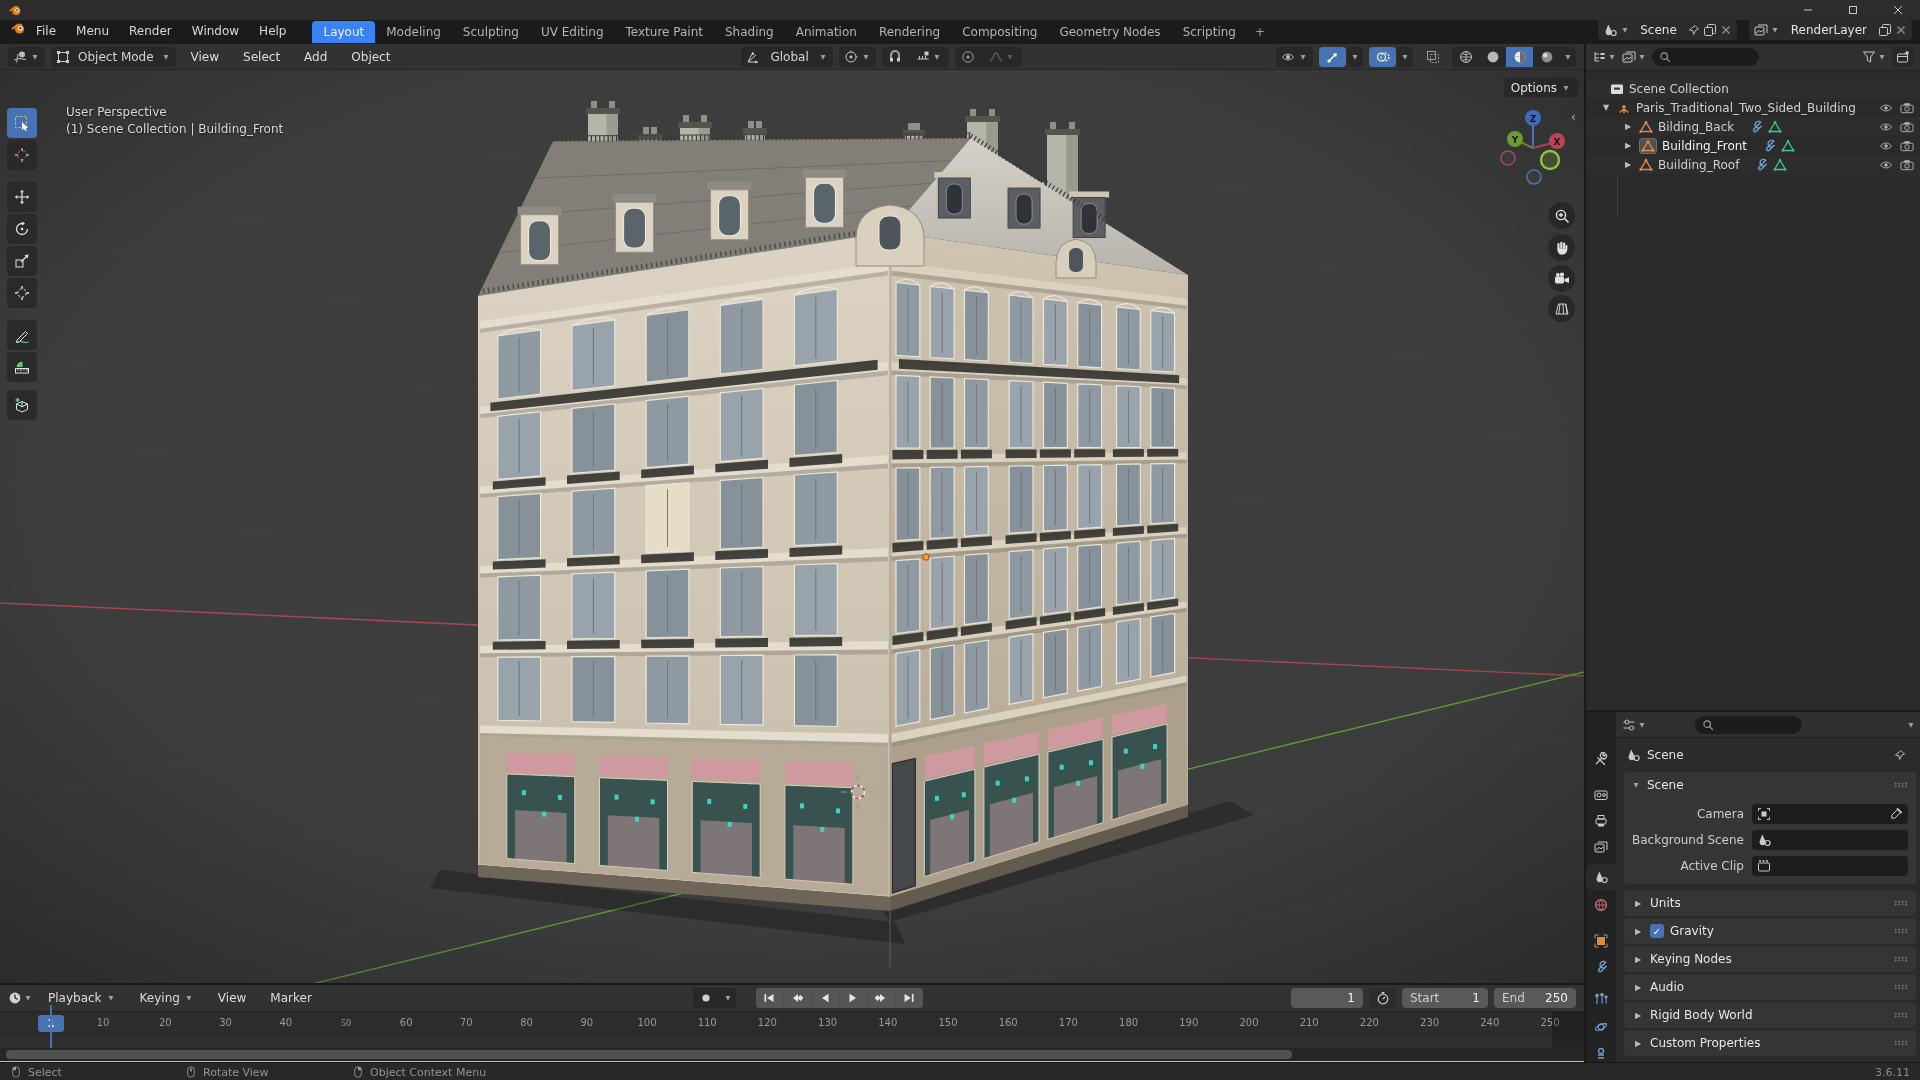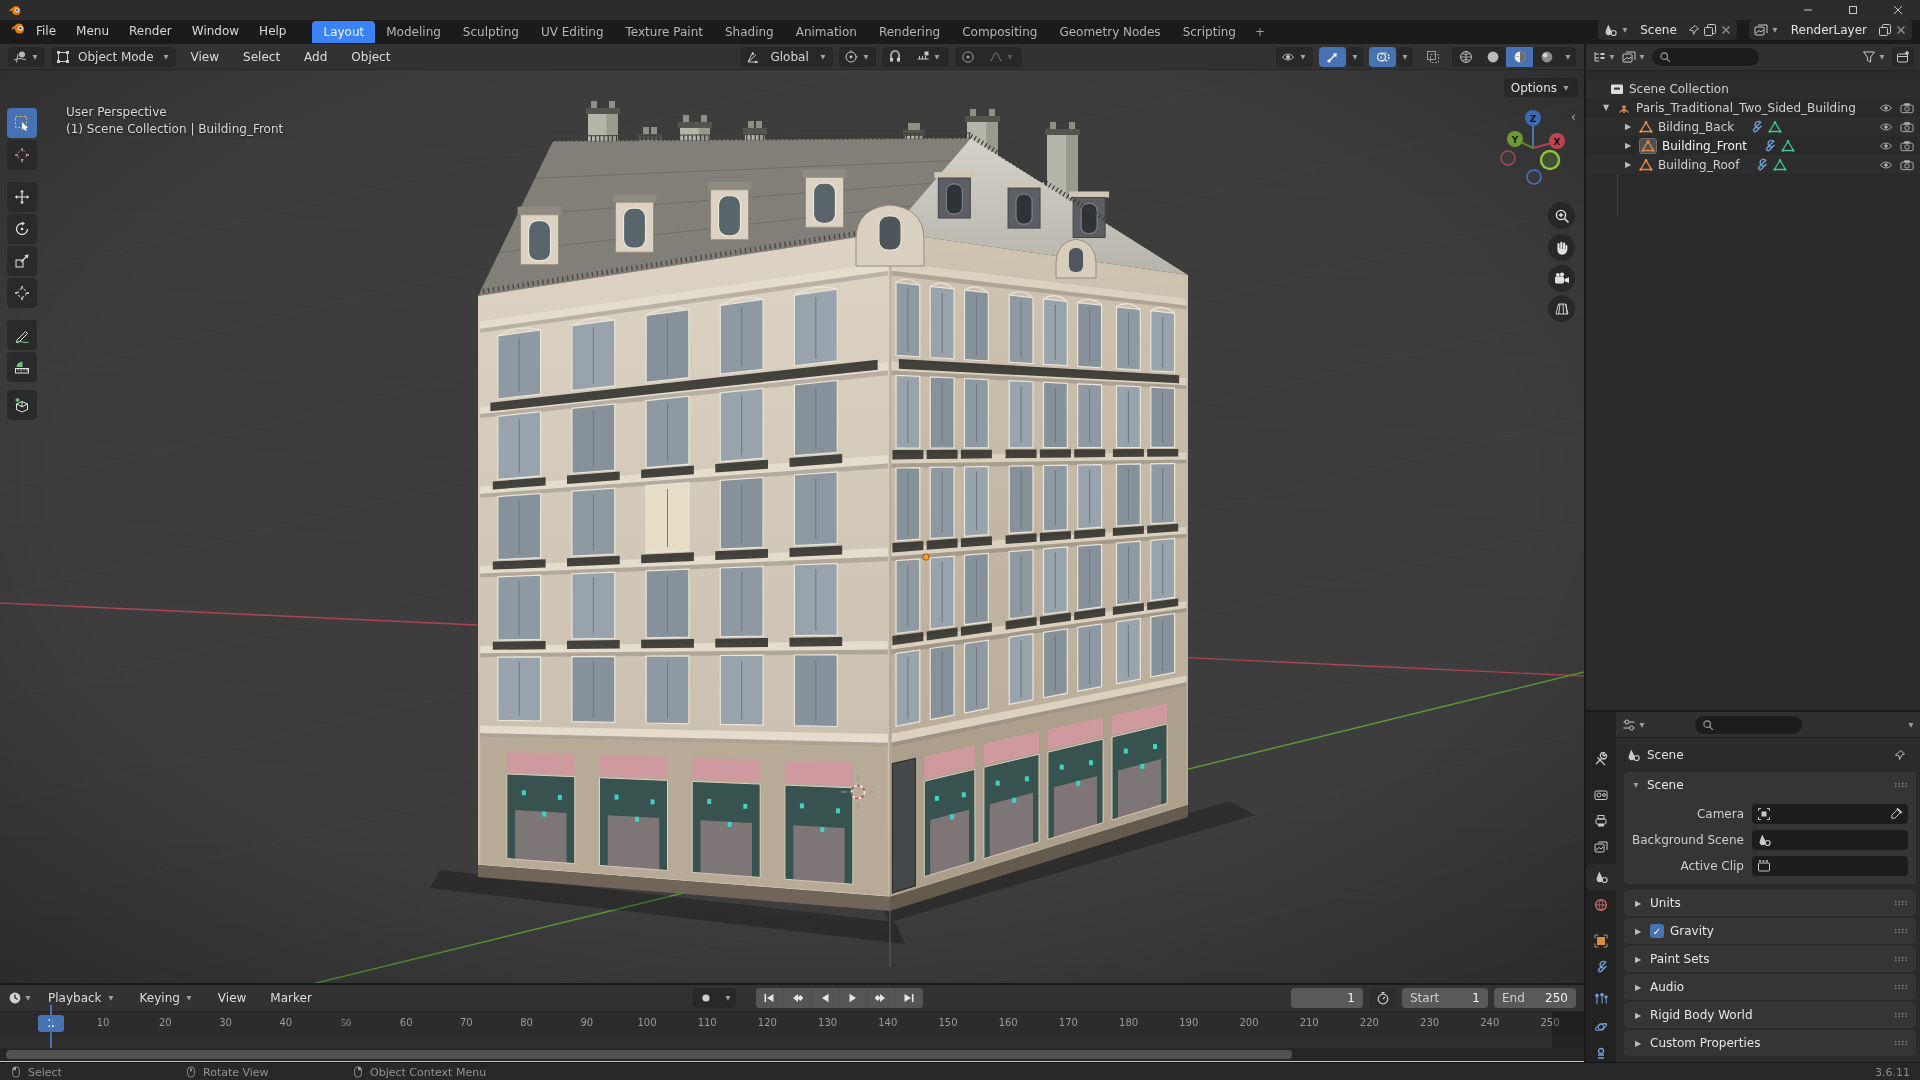--- a/index.html
+++ b/index.html
@@ -78,21 +78,21 @@
   .phead{height:26px;display:flex;align-items:center;padding:0 8px;gap:6px;color:#e6e6e6}
   .phead .dots{margin-left:auto}
   .prow{display:flex;align-items:center;height:20px;margin:6px 8px 0 8px;gap:8px}
   .prow .plabel{width:112px;text-align:right;color:#cdcdcd;flex:0 0 auto}
   .pfield{flex:1;height:20px;background:#1d1d1d;border-radius:4px;display:flex;align-items:center;padding:0 5px;gap:5px}
   .pfield .dropr{margin-left:auto}
   .cb{width:14px;height:14px;background:#4772b3;border-radius:3px;color:#fff;font-size:10px;
     display:flex;align-items:center;justify-content:center}
 
   
-  #timeline{left:0;top:983px;width:1584px;height:79px;background:#c4b5fd;border-top:2px solid #191919;box-sizing:border-box}
+  #timeline{left:0;top:983px;width:1584px;height:79px;background:#5eead4;border-top:2px solid #191919;box-sizing:border-box}
   #theader{height:27px;background:#323232;border-bottom:1px solid #242424;display:flex;align-items:center;padding:0 8px;gap:6px;box-sizing:border-box}
   #ruler{position:absolute;left:0;top:27px;width:100%;height:24px;background:#2c2c2c}
   .tick{position:absolute;top:5px;width:28px;text-align:center;color:#9a9a9a;font-size:10px}
   #framebadge{position:absolute;left:38px;top:3px;width:26px;height:17px;background:#4772b3;border-radius:3px;
     color:#fff;font-size:10px;font-weight:bold;display:flex;align-items:center;justify-content:center}
   #dope{position:absolute;left:0;top:51px;width:100%;height:12px;background:#2f2f2f}
   #rangeout{position:absolute;left:1552px;top:27px;width:32px;height:36px;background:rgba(0,0,0,.25)}
   #playhead{position:absolute;left:50px;top:20px;width:2px;height:43px;background:#4772b3}
   #tscroll{position:absolute;left:0;top:63px;width:100%;height:13px;background:#262626}
   #tthumb{position:absolute;left:6px;top:2px;width:1286px;height:9px;background:#515151;border-radius:4px}
@@ -1363,21 +1363,21 @@
             <circle cx="2" cy="5.5" r="1"></circle>
             <circle cx="6" cy="5.5" r="1"></circle>
             <circle cx="10" cy="5.5" r="1"></circle>
             <circle cx="14" cy="5.5" r="1"></circle>
           </g>
         </svg>
       </span>
   </div>
   <div class="panel phead" style="top:234px;height:26px">
     <span class="disc">▶</span>
-    <span>Paint Sets</span>
+    <span>Keying Nodes</span>
     <span class="dots ic">
         <svg viewBox="0 0 16 8">
           <g fill="#7d7d7d">
             <circle cx="2" cy="2.5" r="1"></circle>
             <circle cx="6" cy="2.5" r="1"></circle>
             <circle cx="10" cy="2.5" r="1"></circle>
             <circle cx="14" cy="2.5" r="1"></circle>
             <circle cx="2" cy="5.5" r="1"></circle>
             <circle cx="6" cy="5.5" r="1"></circle>
             <circle cx="10" cy="5.5" r="1"></circle>

